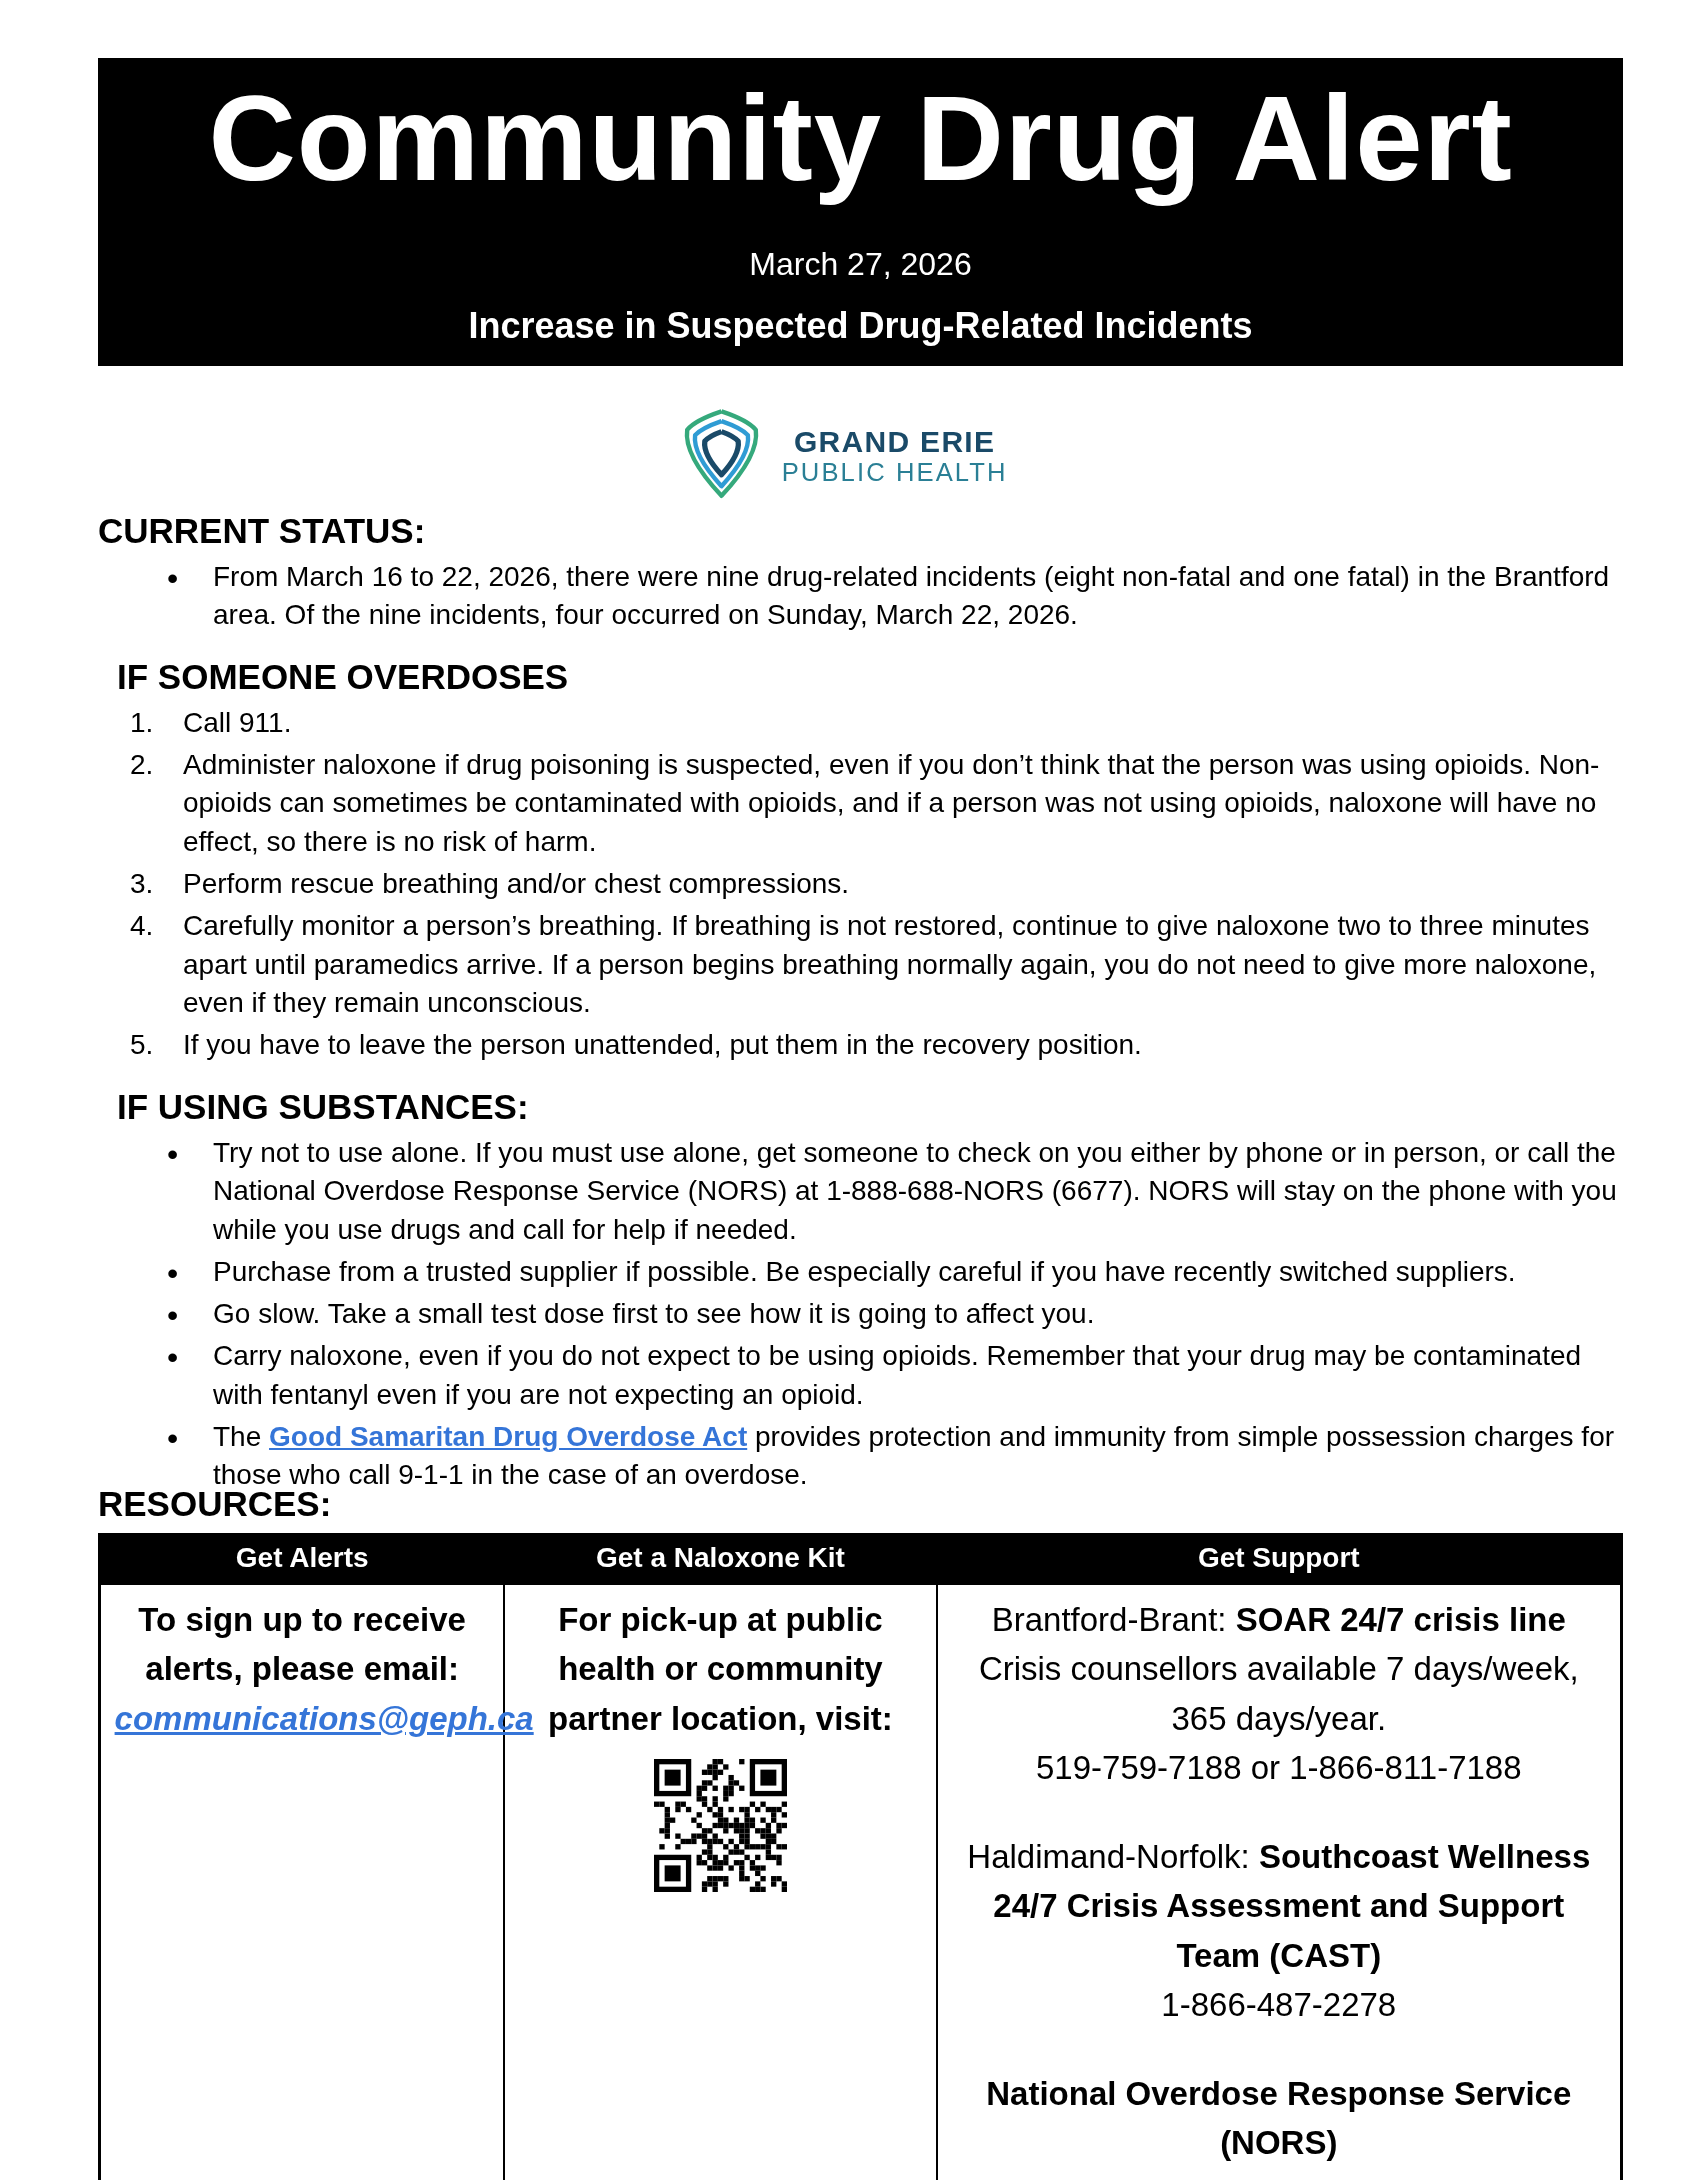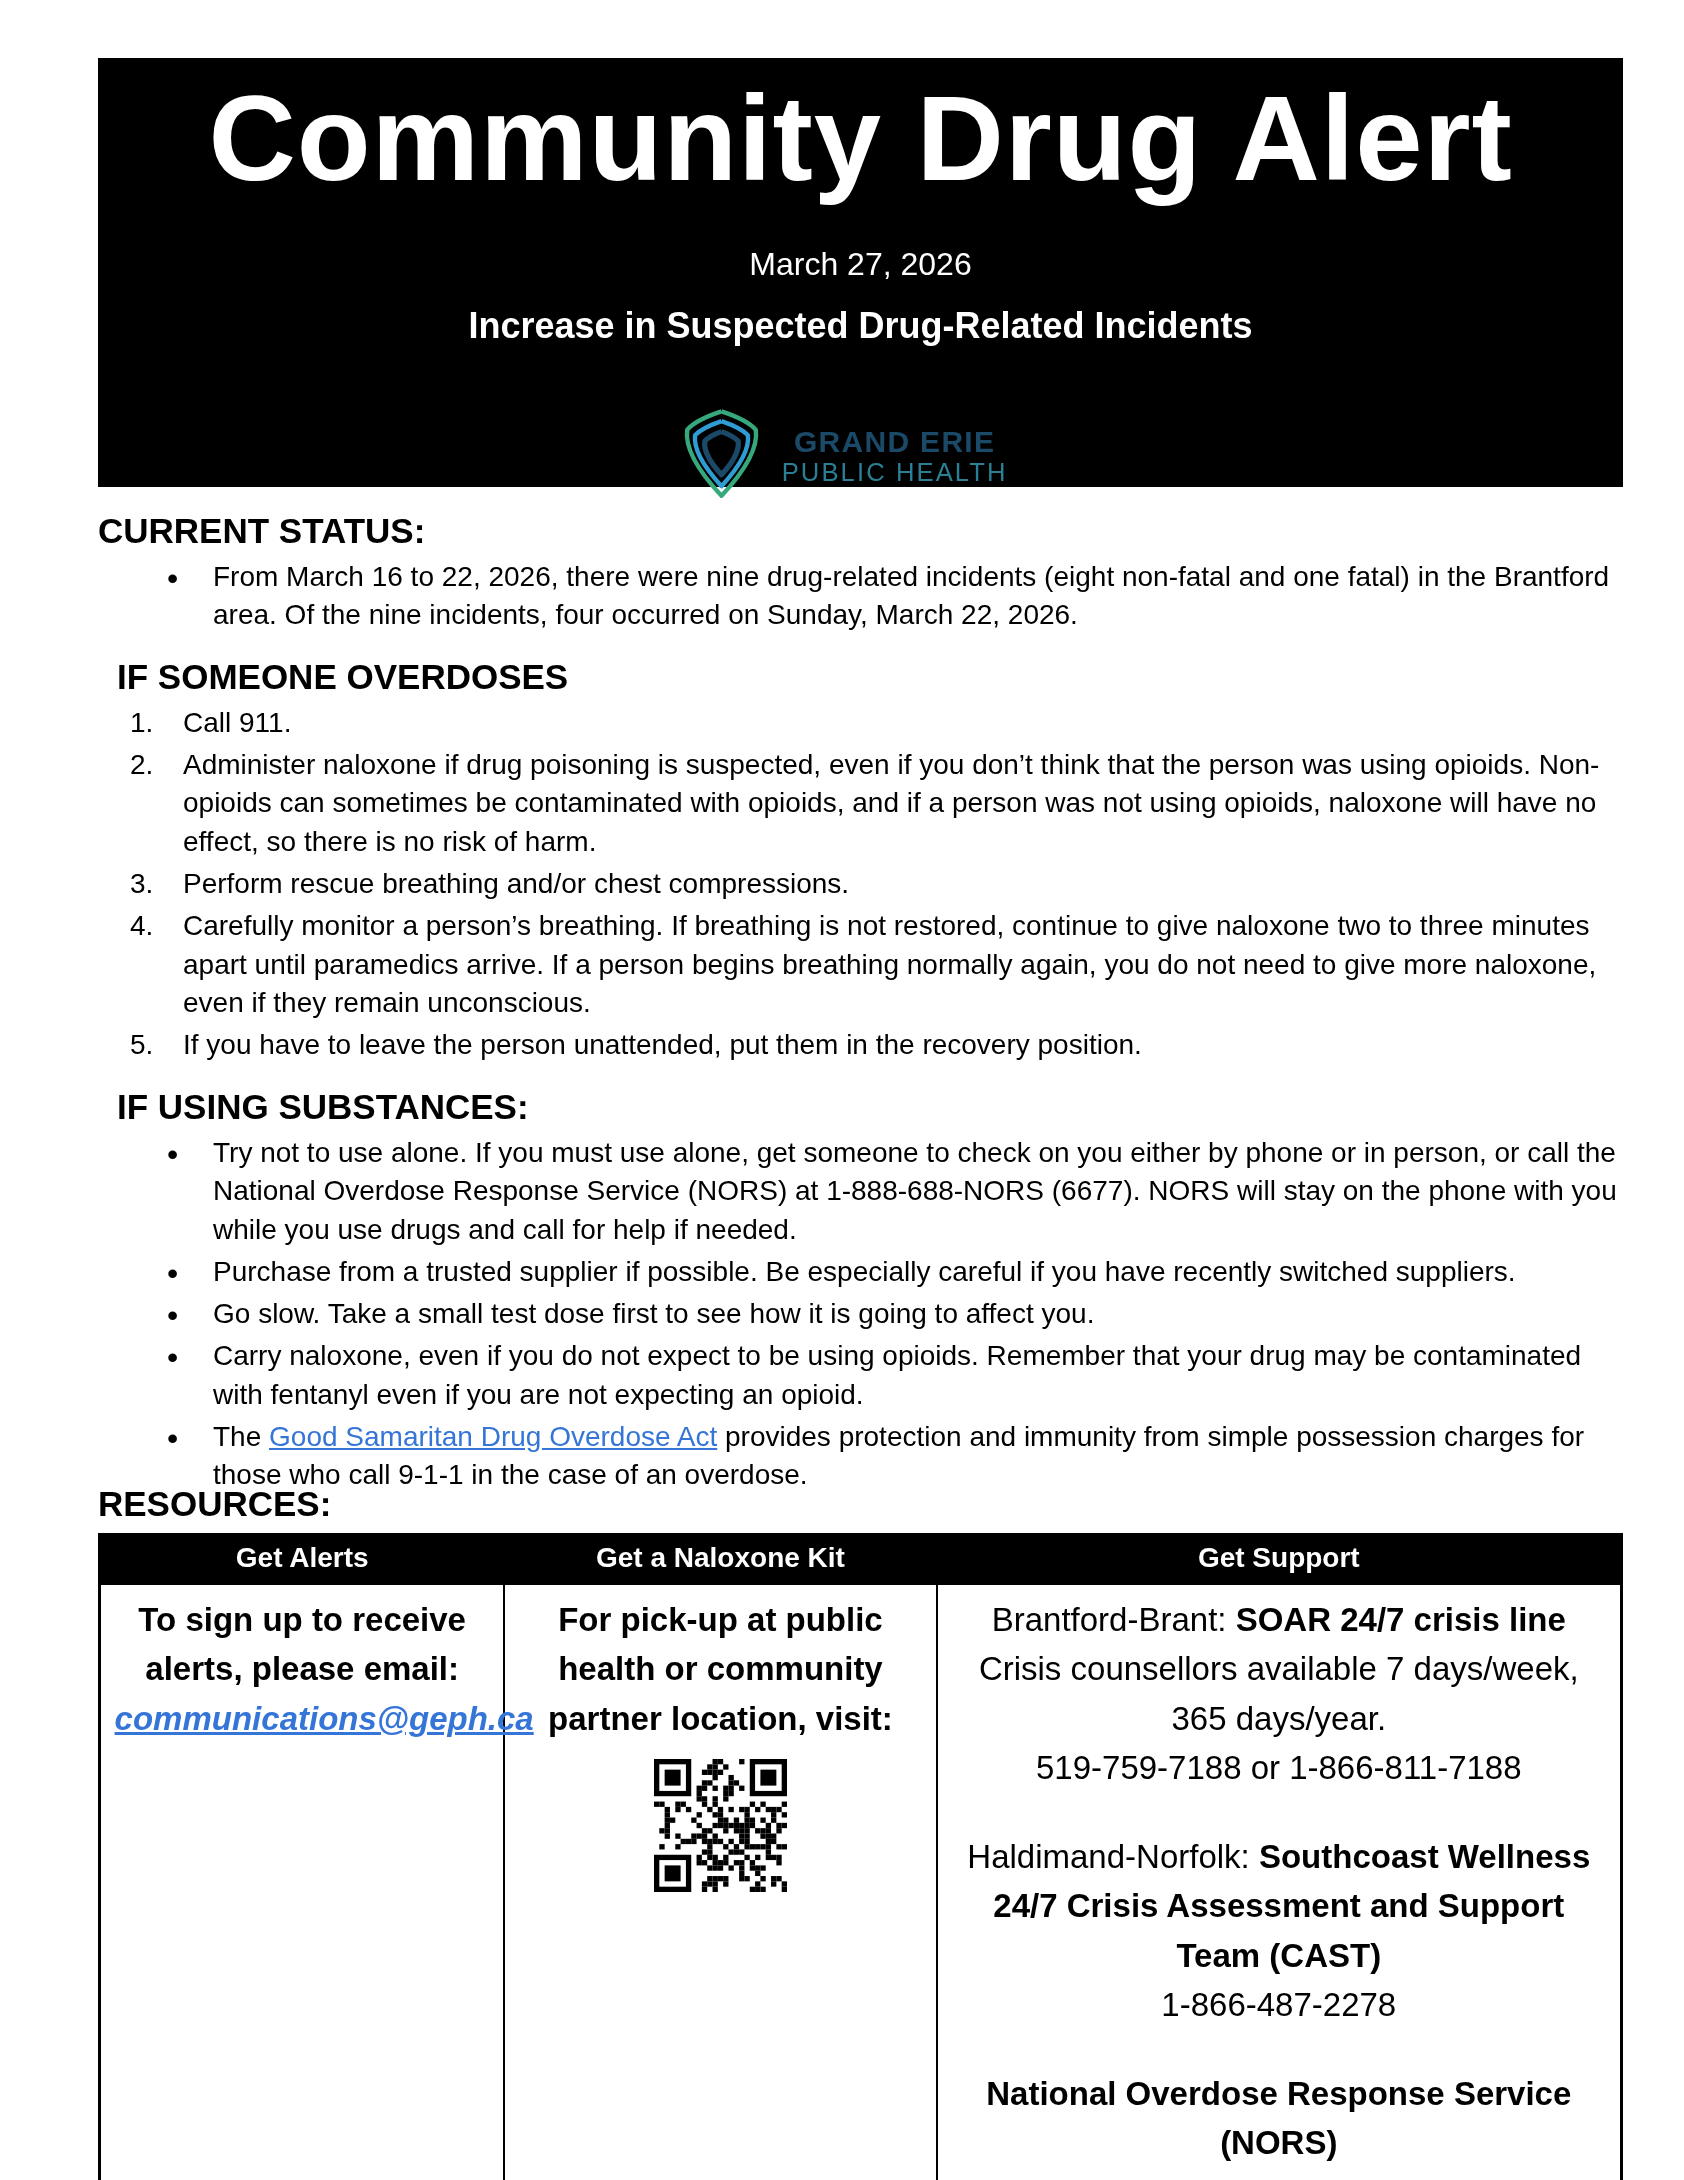--- a/index.html
+++ b/index.html
@@ -3,21 +3,21 @@
 <meta charset="utf-8">
 <style>
   html,body { margin:0; padding:0; background:#ffffff; }
   .page {
     position:relative; width:1685px; height:2181px; background:#ffffff;
     font-family:"Liberation Sans", sans-serif; color:#000; overflow:hidden;
   }
 
   
   .banner {
-    position:absolute; left:98px; top:58px; width:1525px; height:429px;
+    position:absolute; left:98px; top:58px; width:1525px; height:308px;
     background:#000; color:#fff; text-align:center;
   }
   .banner-title { font-size:121px; font-weight:bold; line-height:1.1; margin-top:13.6px; letter-spacing:0.9px; }
   .banner-date  { font-size:32px; margin-top:41px; font-weight:400; }
   .banner-sub   { font-size:36px; font-weight:bold; margin-top:22px; }
 
   
   .logo-row { position:absolute; top:407px; left:0; width:100%;
     display:flex; justify-content:center; align-items:center; gap:15.3px; }
   .logo-text { text-align:center; line-height:1.1; }
@@ -33,21 +33,21 @@
   ul.bullets { list-style:none; margin:6.8px 0 0 0; padding:0 0 0 115px;
     font-size:28px; line-height:1.38; }
   ul.bullets li { position:relative; margin-bottom:3.4px; }
   ul.bullets li::before { content:"\2022"; position:absolute; left:-46px; top:-1.7px; font-size:32px; }
 
   ol.steps { list-style:none; margin:6.8px 0 0 0; padding:0 0 0 85px;
     font-size:28px; line-height:1.38; counter-reset:step; }
   ol.steps li { position:relative; margin-bottom:3.4px; }
   ol.steps li::before { counter-increment:step; content:counter(step) "."; position:absolute; left:-53px; }
 
-  .inline-link { color:var(--link); text-decoration:underline; cursor:pointer; }
+  .inline-link { color:var(--link); text-decoration:underline; cursor:pointer;font-weight:bold; }
 
   
   .resources { position:absolute; left:98px; top:1484px; width:1270px; }
   .res-table { width:1525px; border-collapse:collapse; table-layout:fixed; margin-top:8.5px;
     border:3.4px solid #000; border-bottom-width:6.8px; }
   .res-table th { background:#000; color:#fff; font-size:28px; font-weight:bold;
     padding:6.8px 0 8.5px; border:2.6px solid #000; }
   .res-table td { vertical-align:top; text-align:center; font-size:33px; line-height:1.5;
     padding:10.2px 13.6px 0; border:2.6px solid #000; height:317px; }
   .c1 { width:26.6%; } .c2 { width:28.4%; } .c3 { width:45%; }

